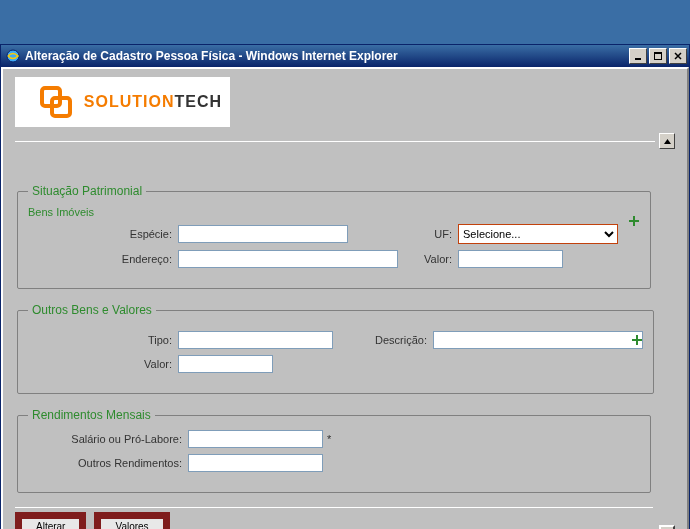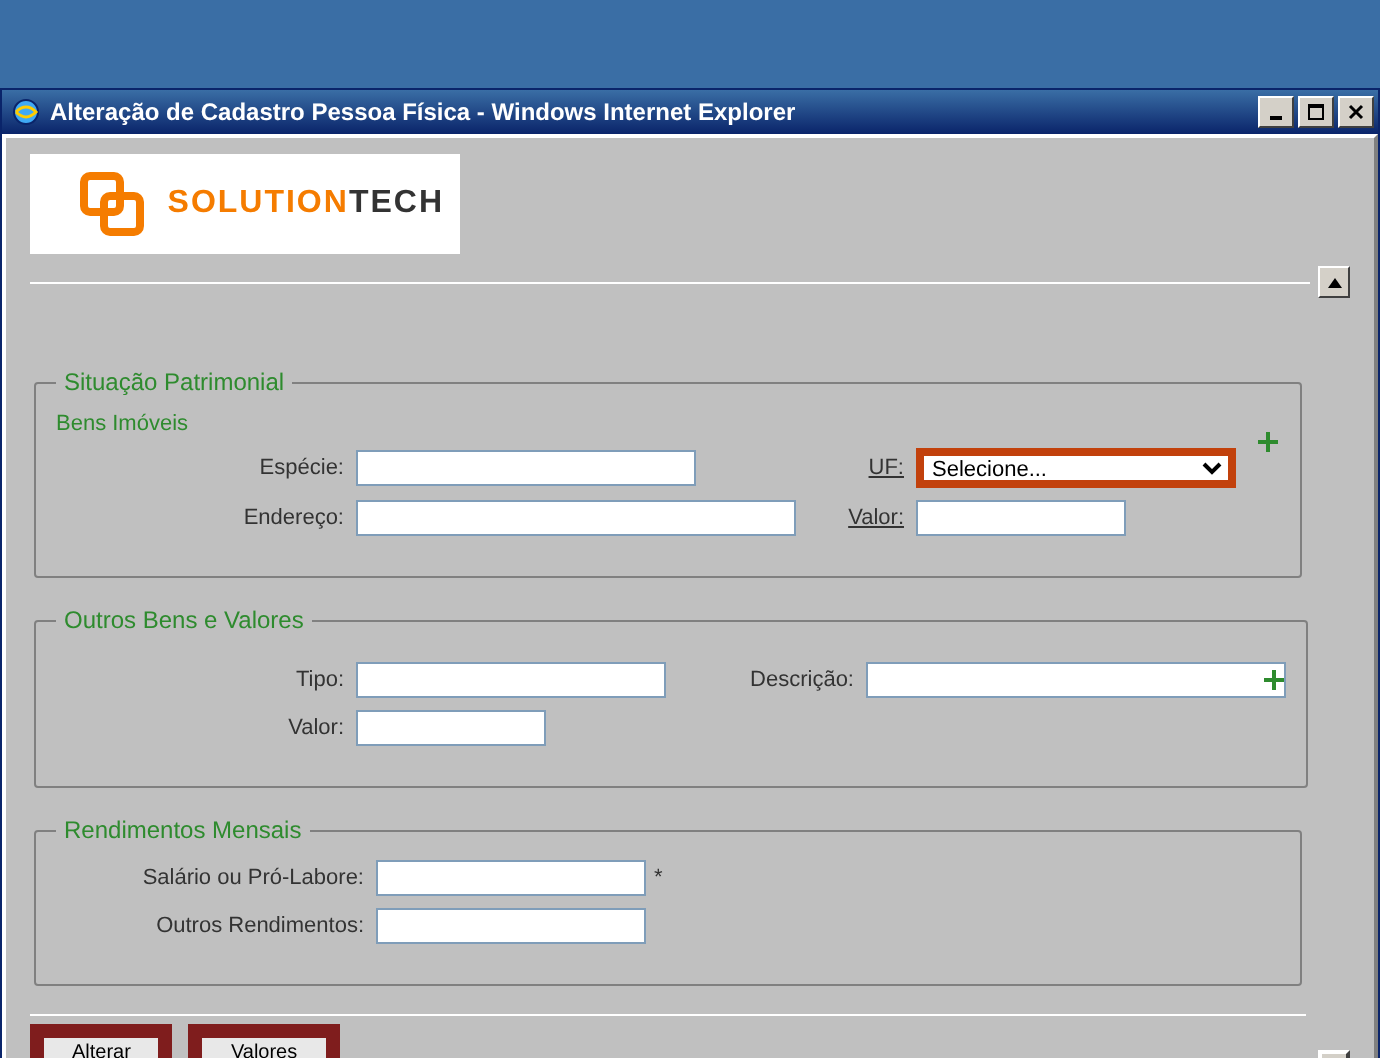--- a/index.html
+++ b/index.html
@@ -21,24 +21,24 @@
   .content { flex: 1; padding-right: 6px; overflow: hidden; }
   .vscroll { width: 16px; background: #d4d0c8; border: 1px solid; border-color: #fff #404040 #404040 #fff; display: flex; flex-direction: column; justify-content: flex-end; }
   .vscroll .track { flex: 1; }
   .vscroll .down { width: 14px; height: 14px; background: #d4d0c8; border: 1px solid; border-color: #fff #404040 #404040 #fff; display: flex; align-items: center; justify-content: center; font-size: 9px; cursor: pointer; }
   fieldset { border: 1px solid #808080; border-radius: 2px; margin: 6px 2px 14px 2px; padding: 8px 10px 14px 10px; position: relative; }
   legend { color: #2e8b2e; font-size: 12px; padding: 0 4px; }
   .sublabel { color: #2e8b2e; font-size: 11px; margin-bottom: 6px; }
   .add-icon { position: absolute; right: 10px; top: 16px; color: #2e8b2e; font-size: 14px; font-weight: bold; cursor: pointer; }
   .row { display: flex; align-items: center; margin-bottom: 6px; }
   .lbl { width: 150px; text-align: right; padding-right: 6px; color: #333; }
-  .lbl.narrow { width: 60px; text-decoration: underline; }
+  .lbl.narrow { width: 60px; }
   .lbl.mid { width: 80px; }
   input[type=text] { border: 1px solid #7f9db9; height: 18px; font-size: 11px; padding: 1px 3px; background: #fff; }
-  select { border: 4px solid #c2410c; height: 20px; font-size: 11px; background: #fff; }
+  select { border: 1px solid #c2410c; height: 20px; font-size: 11px; background: #fff; }
   .gap { width: 20px; }
   .btnbar { margin-top: 4px; display: flex; gap: 8px; align-items: center; }
   .btn { background: #e8e8e8; border: 7px solid #7f1d1d; padding: 2px 14px; font-size: 10px; cursor: pointer; }
   .req { margin-left: 4px; color: #333; }
   .bottom-hr { margin-top: 2px; }
 </style>
 </head>
 <body>
 
 <div class="window">

